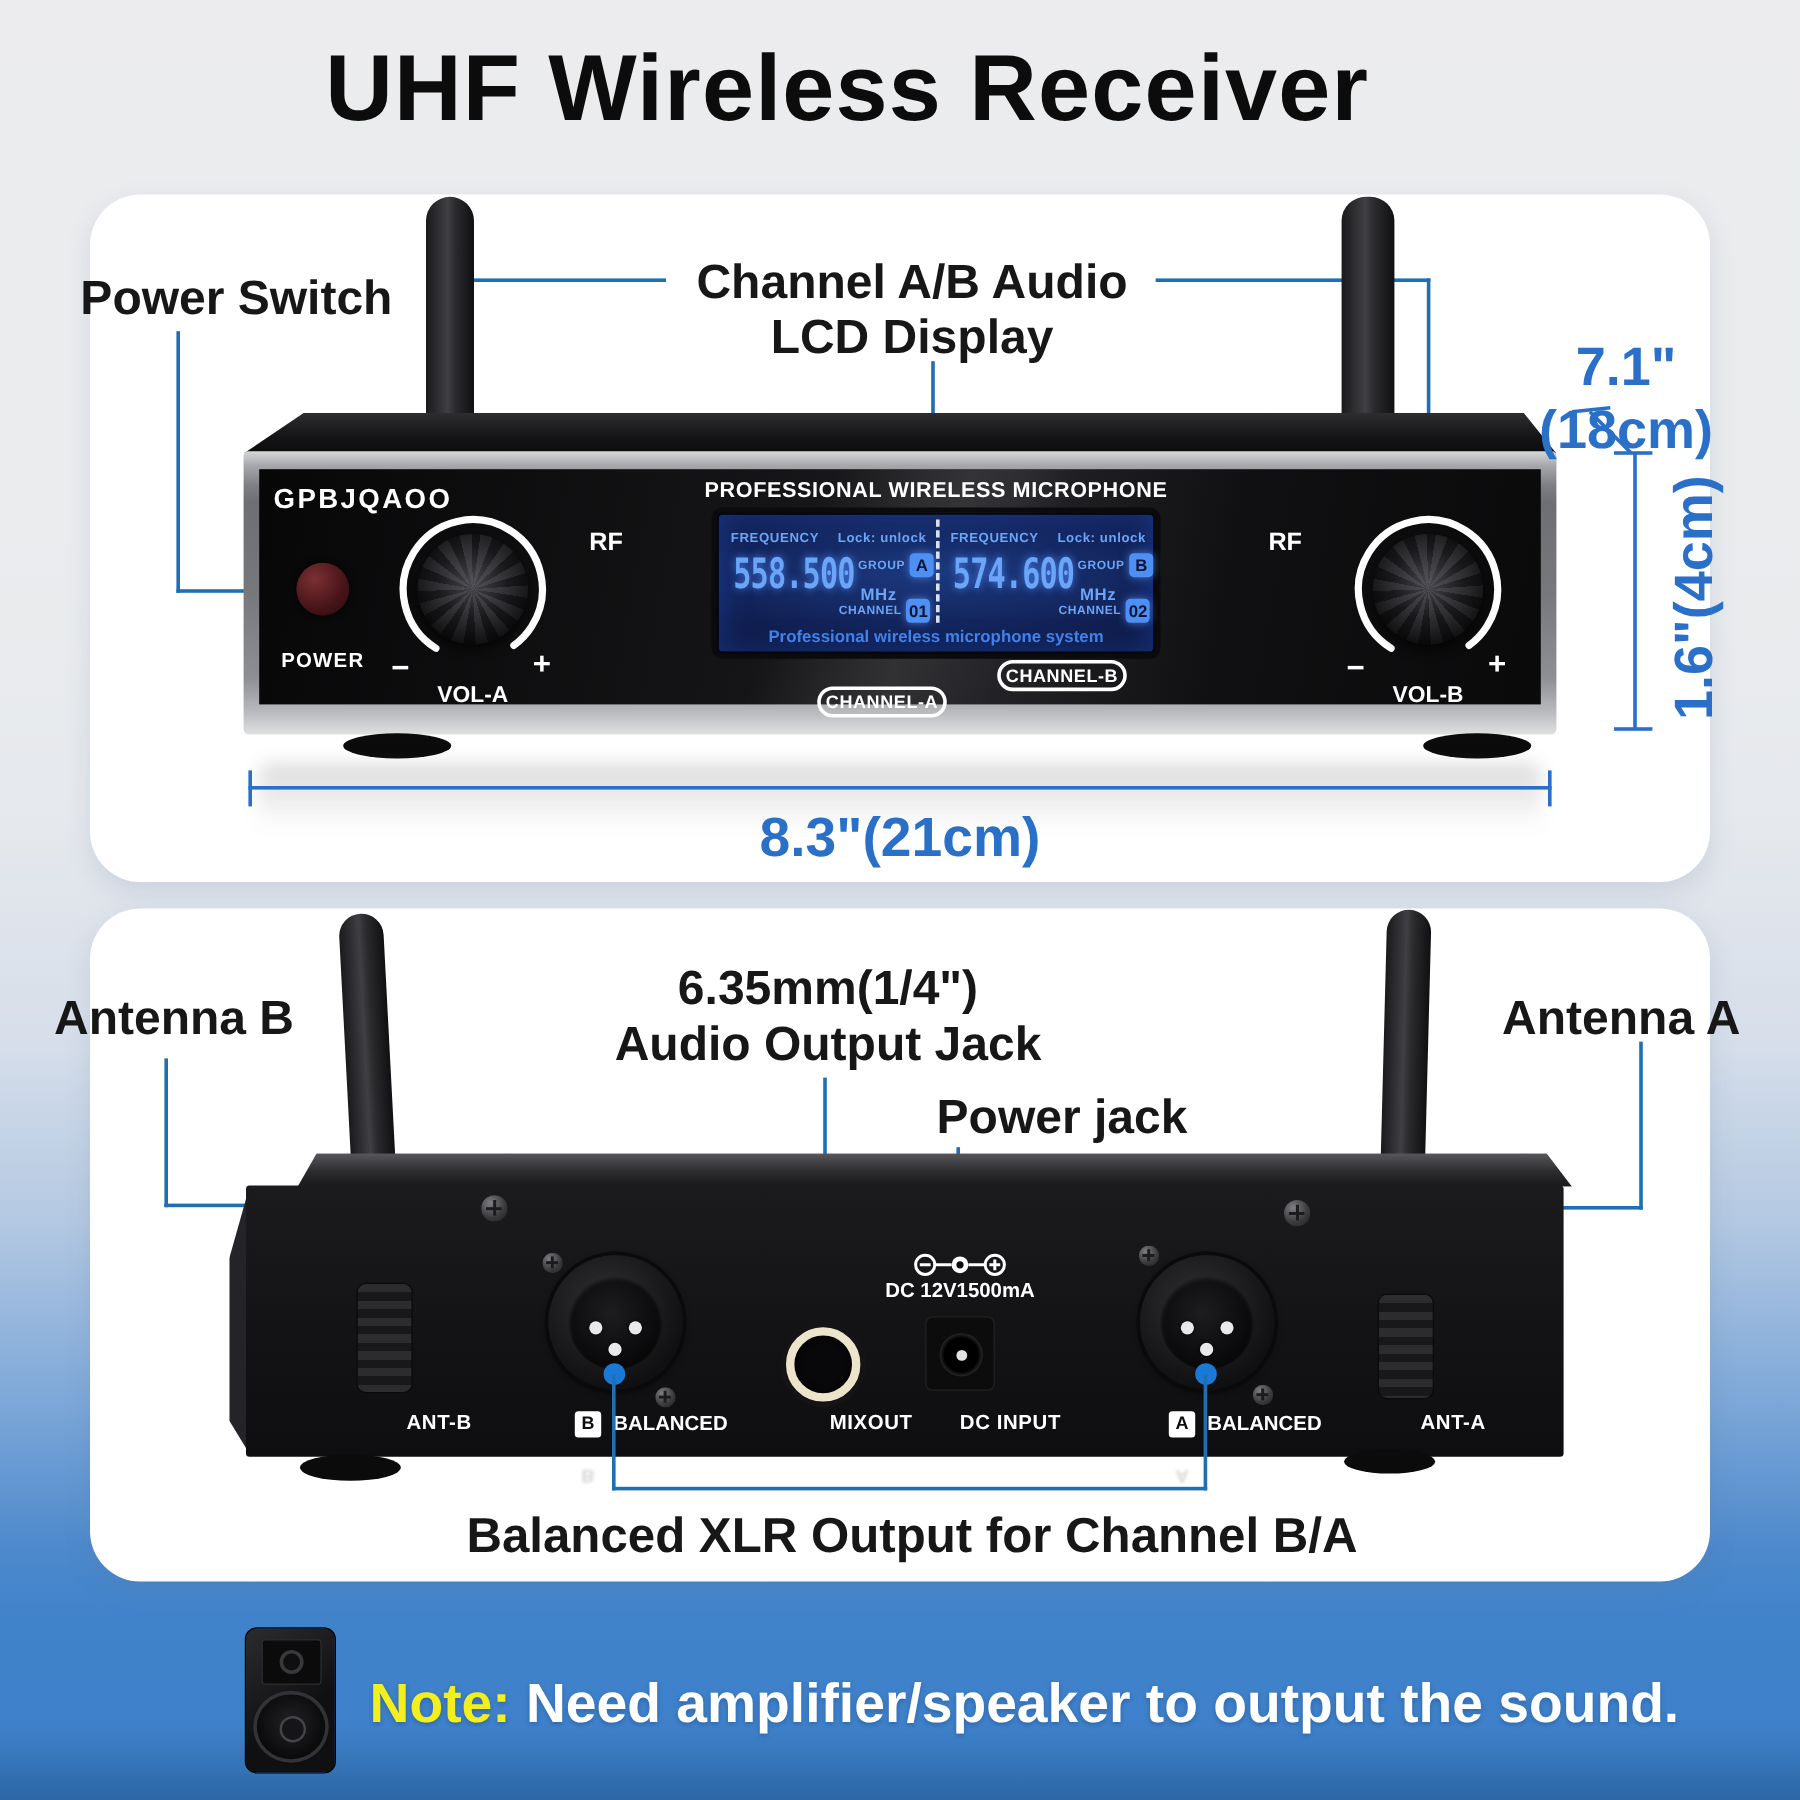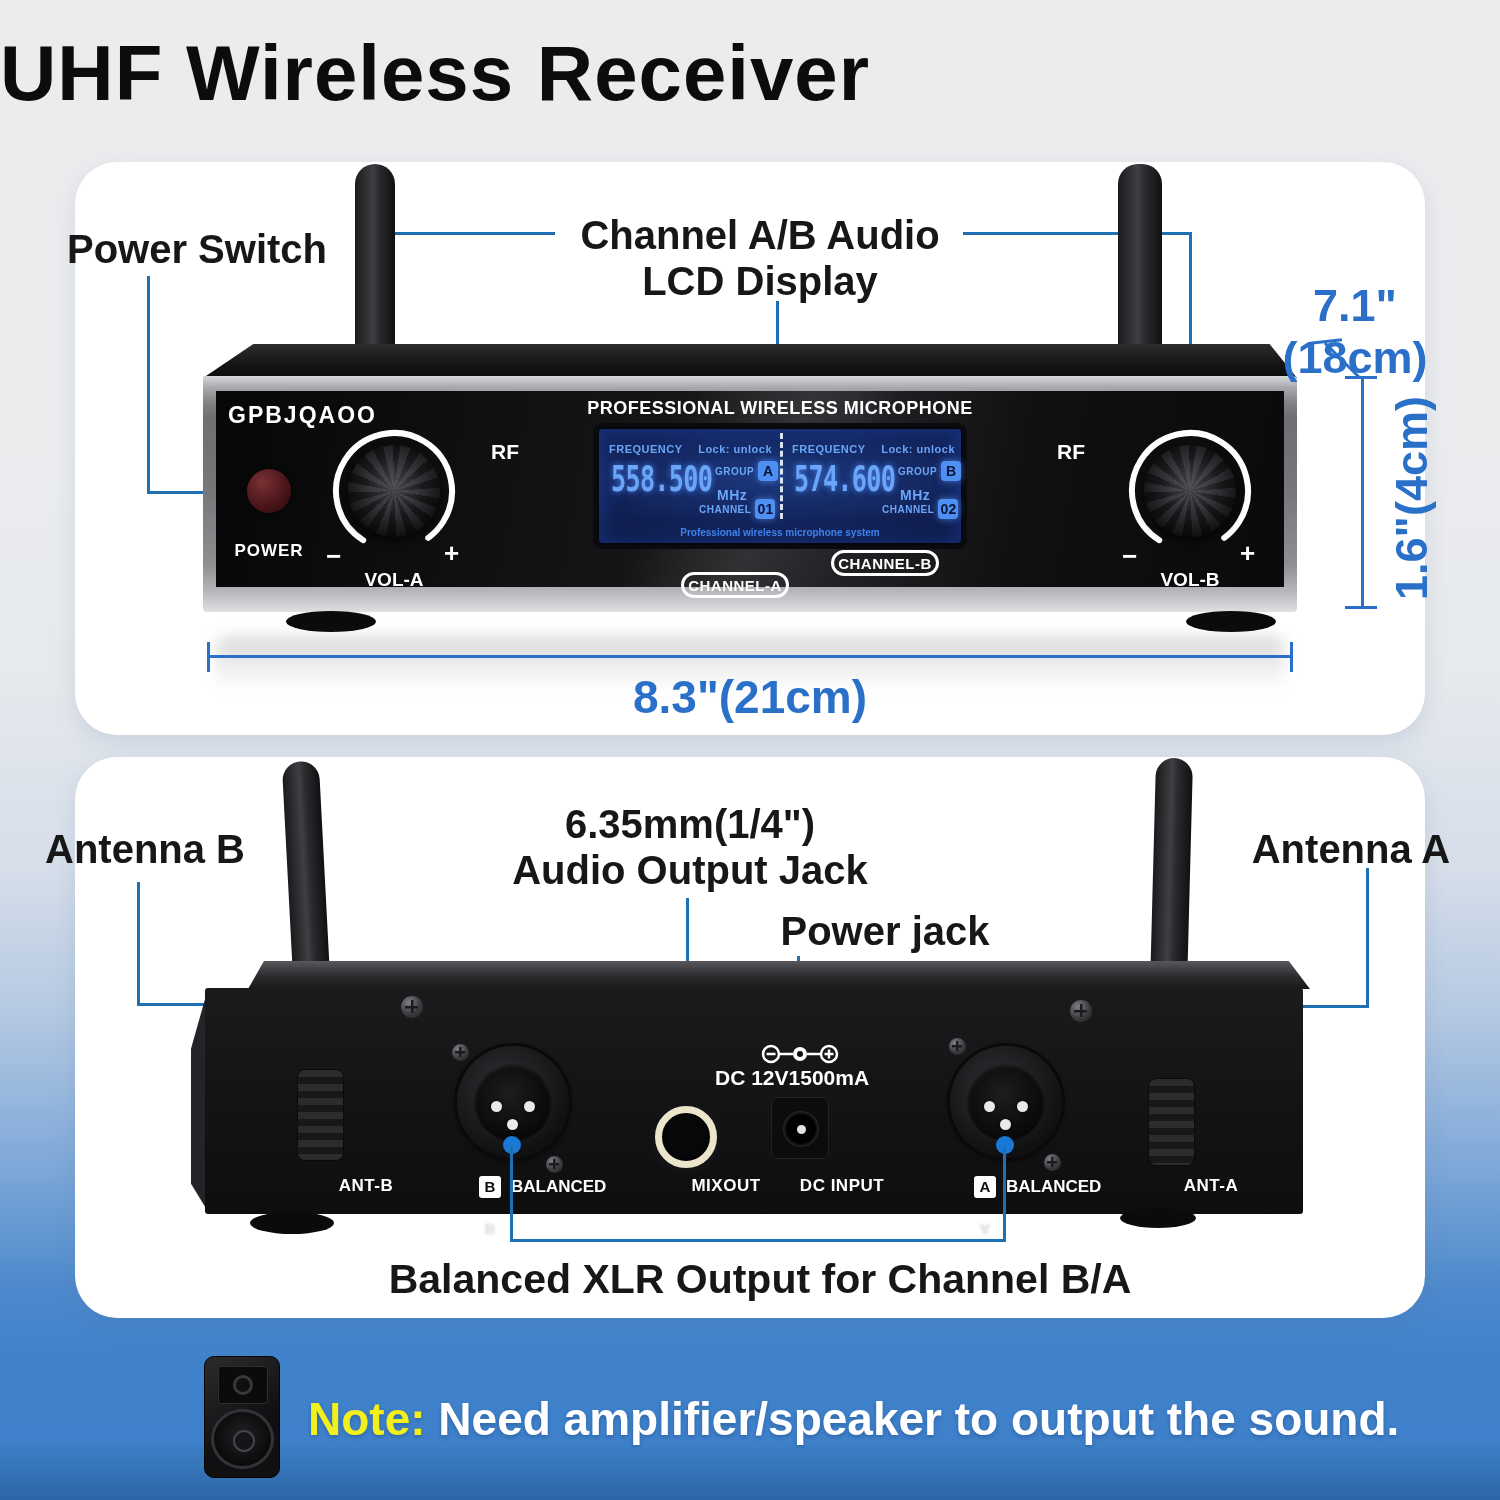--- a/index.html
+++ b/index.html
@@ -4,21 +4,21 @@
 <style>
   :root{
     --accent-blue:#2a70c9; --callout-blue:#1f6fb4; --dot-blue:#1a78d6;
     --note-yellow:#f2ef1d; --lcd-blue:#6aa5f8;
   }
   *{box-sizing:border-box; margin:0; padding:0;}
   body{font-family:"Liberation Sans",sans-serif;}
   .stage{position:relative; width:1500px; height:1500px; overflow:hidden;
     background:linear-gradient(180deg,#ececee 0%,#ebecee 30%,#e6e9ed 45%,#d6deea 58%,#b3c8e2 68%,#7ca7d8 78%,#4d89cc 86%,#4083cb 90%,#3e81ca 96%,#306dae 99%,#2c66a7 100%);}
   .abs{position:absolute;}
-  .page-title{position:absolute; left:0; top:28px; width:1412px; text-align:left;
+  .page-title{position:absolute; left:0; top:28px; width:1412px; text-align:center;
     font-size:78px; font-weight:700; letter-spacing:1px; color:#0c0c0c;}
   .card{position:absolute; left:75px; width:1350px; background:#ffffff; border-radius:42px;
     box-shadow:0 8px 22px rgba(90,115,150,.16);}
   .ann{position:absolute; font-size:40px; font-weight:700; color:#171717; text-align:center; line-height:46px;}
   .cl{position:absolute; background:var(--callout-blue);}
   .dot{position:absolute; width:18px; height:18px; border-radius:50%; background:var(--dot-blue);}
   .dl{position:absolute; background:var(--accent-blue);}
   .dim-text{position:absolute; color:var(--accent-blue); font-weight:700; text-align:center;}
   
   .antenna{position:absolute; background:linear-gradient(90deg,#1a1a1c,#3f3f44 45%,#2a2a2d 62%,#101012);
@@ -45,21 +45,21 @@
   .lcd-half{position:absolute; top:0; width:183px; height:100%;}
   .lcd-sm{position:absolute; font-size:11px; font-weight:700; letter-spacing:.5px;}
   .lcd-freq{position:absolute; font-family:"DejaVu Sans Mono",monospace; font-size:35px; font-weight:700;
     transform:scaleX(.72); transform-origin:left center; letter-spacing:-1px;
     text-shadow:0 0 8px rgba(80,140,255,.85);}
   .lcd-badge{display:inline-block; min-width:20px; height:20px; line-height:20px; text-align:center;
     background:#4d8ff2; color:#0a1538; font-size:14px; font-weight:700; border-radius:4px; padding:0 2px;
     box-shadow:0 0 7px rgba(90,150,255,.7);}
   .lcd-row{position:absolute; display:flex; align-items:center; gap:4px;}
   .lcd-divider{position:absolute; left:181px; top:4px; height:86px; border-left:3px dashed rgba(240,246,255,.9);}
-  .lcd-footer{position:absolute; left:0; bottom:5px; width:100%; text-align:center; font-size:10px; font-weight:700; color:#3f82ec;}
+  .lcd-footer{position:absolute; left:0; bottom:5px; width:100%; text-align:center; font-size:14px; font-weight:700; color:#3f82ec;}
   .pill{position:absolute; width:108px; height:26px; border:3px solid #fff; border-radius:14px;
     color:#fff; font-size:15px; font-weight:700; text-align:center; line-height:21px; letter-spacing:.5px;}
   .foot{position:absolute; background:#0b0b0c; border-radius:50%;}
   .front-refl{position:absolute; background:linear-gradient(180deg,rgba(70,70,78,.20),rgba(255,255,255,0)); filter:blur(7px); border-radius:12px;}
   
   .rear-top{position:absolute; background:linear-gradient(180deg,#58585c,#2c2c2f 55%,#19191b);}
   .rear-panel{position:absolute; background:linear-gradient(180deg,#1b1b1d,#131315 55%,#0e0e10); border-radius:3px;}
   .bevel{position:absolute; background:#242428;}
   .mount{position:absolute; border-radius:8px; border:1px solid #0a0a0b;
     background:repeating-linear-gradient(180deg,#2c2c2f 0 7px,#18181a 7px 14px);}
@@ -267,21 +267,21 @@
     <circle cx="11" cy="12" r="8" fill="none" stroke="#fff" stroke-width="2.5"></circle>
     <line x1="6.5" y1="12" x2="15.5" y2="12" stroke="#fff" stroke-width="2.5"></line>
     <line x1="19" y1="12" x2="33" y2="12" stroke="#fff" stroke-width="2.5"></line>
     <circle cx="40" cy="12" r="7" fill="#fff"></circle>
     <circle cx="40" cy="12" r="3" fill="#0d0d0e"></circle>
     <line x1="47" y1="12" x2="61" y2="12" stroke="#fff" stroke-width="2.5"></line>
     <circle cx="69" cy="12" r="8" fill="none" stroke="#fff" stroke-width="2.5"></circle>
     <line x1="64.5" y1="12" x2="73.5" y2="12" stroke="#fff" stroke-width="2.5"></line>
     <line x1="69" y1="7.5" x2="69" y2="16.5" stroke="#fff" stroke-width="2.5"></line>
   </svg>
-  <div class="wtxt" style="left:715px; top:1066px; width:170px; text-align:left; font-size:21px;">DC 12V1500mA</div>
+  <div class="wtxt" style="left:715px; top:1066px; width:170px; text-align:center; font-size:17px;">DC 12V1500mA</div>
 
   <div class="dc-jack" style="left:771px; top:1097px;">
     <div class="dc-hole">
         <div class="dc-pin"></div>
       </div>
   </div>
 
   <div class="rear-labels" style="top:1176px;">
     <span class="lab" style="left:60px; width:130px;">ANT-B</span>
     <div class="badge-row" style="left:238px;">

